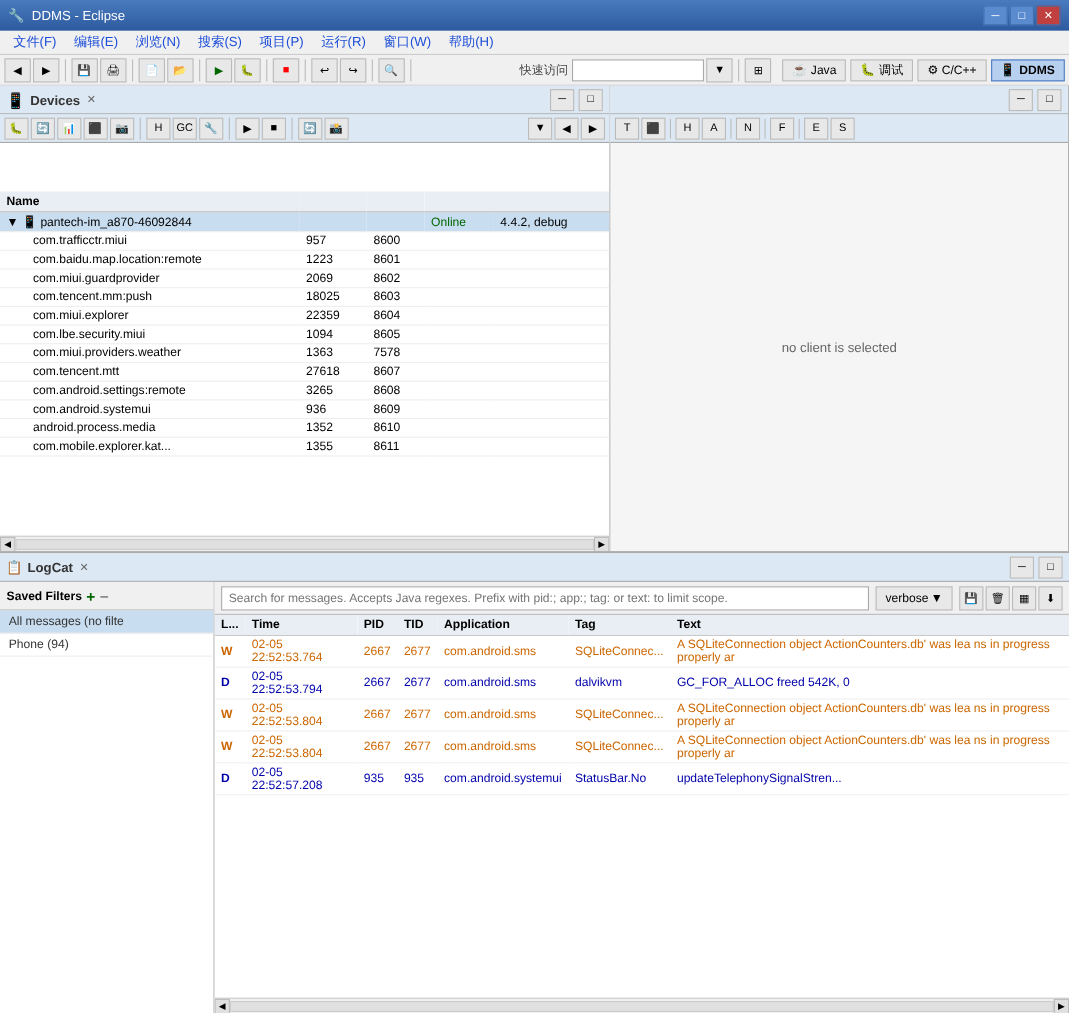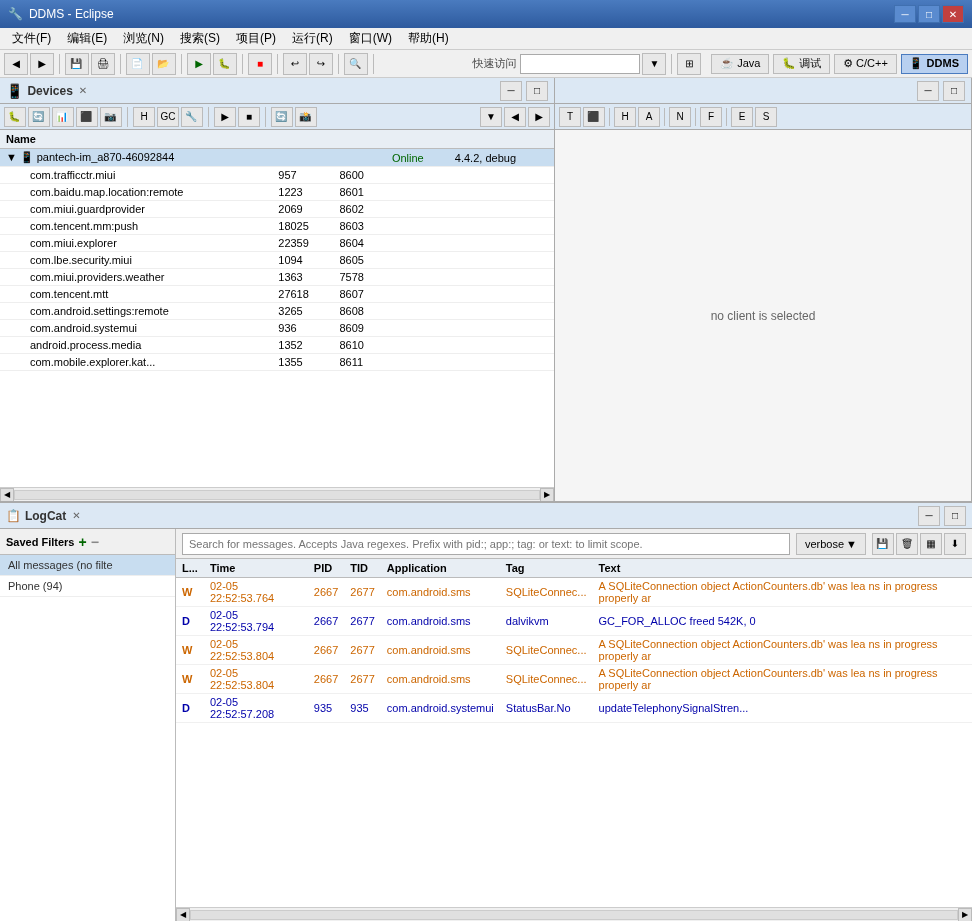--- a/index.html
+++ b/index.html
@@ -6,21 +6,21 @@
     body { font-family: 'Segoe UI', Tahoma, Arial, sans-serif; font-size: 12px; background: #d0d8e8; width: 972px; height: 921px; overflow: hidden; }
 
     
     .title-bar { background: linear-gradient(to bottom, #4a7bbf, #2d5a9e); height: 28px; display: flex; align-items: center; padding: 0 8px; color: white; font-size: 12px; }
     .title-bar-buttons { margin-left: auto; display: flex; gap: 2px; }
     .title-btn { width: 22px; height: 18px; background: #5a8bcf; border: 1px solid #4070b0; color: white; font-size: 10px; cursor: pointer; display: flex; align-items: center; justify-content: center; }
     .title-btn.close { background: #c04040; }
 
     
     .menu-bar { background: #f0f0f0; height: 22px; display: flex; align-items: center; padding: 0 4px; border-bottom: 1px solid #ccc; }
-    .menu-item { padding: 12px 8px; font-size: 12px; cursor: pointer; color: #000000; }
+    .menu-item { padding: 12px 8px; font-size: 12px; cursor: pointer; color: #1d4ed8; }
 
     
     .toolbar { background: #f0f0f0; height: 28px; display: flex; align-items: center; padding: 0 4px; border-bottom: 1px solid #ccc; gap: 2px; }
     .toolbar-btn { width: 24px; height: 22px; background: #e8e8e8; border: 1px solid #bbb; cursor: pointer; display: flex; align-items: center; justify-content: center; font-size: 10px; }
     .toolbar-sep { width: 1px; height: 20px; background: #bbb; margin: 0 3px; }
     .quick-access { display: flex; align-items: center; margin-left: auto; }
     .quick-access-label { font-size: 11px; color: #444; margin-right: 4px; }
     .quick-access-input { width: 120px; height: 20px; border: 1px solid #aaa; padding: 2px 4px; font-size: 11px; }
     .toolbar-perspective { display: flex; align-items: center; gap: 4px; margin-left: 8px; }
     .persp-btn { padding: 2px 8px; background: #e8e8e8; border: 1px solid #bbb; cursor: pointer; font-size: 11px; height: 20px; display: flex; align-items: center; }
@@ -34,42 +34,42 @@
 
     
     .devices-panel { width: 555px; display: flex; flex-direction: column; border-right: 1px solid #aaa; background: #fff; }
     .panel-header { background: #dce8f4; height: 26px; display: flex; align-items: center; padding: 0 6px; border-bottom: 1px solid #aaa; gap: 4px; }
     .panel-title { font-size: 12px; font-weight: bold; color: #333; }
     .panel-close { font-size: 10px; color: #666; cursor: pointer; margin-left: 2px; }
     .panel-toolbar { background: #dce8f4; height: 26px; display: flex; align-items: center; padding: 0 4px; border-bottom: 1px solid #aaa; gap: 2px; }
     .panel-toolbar-btn { width: 22px; height: 20px; background: #e8e8e8; border: 1px solid #bbb; cursor: pointer; display: flex; align-items: center; justify-content: center; font-size: 10px; }
 
     .device-table { flex: 1; overflow: auto; }
-    .device-table table { width: 100%; border-collapse: collapse; }
+    .device-table table { width: 100%; border-collapse: collapse; margin-top: 44px; }
     .device-table th { background: #e8eef4; border-bottom: 1px solid #bbb; padding: 3px 6px; text-align: left; font-size: 11px; font-weight: bold; position: sticky; top: 0; }
     .device-table td { border-bottom: 1px solid #eee; padding: 2px 6px; font-size: 11px; }
     .device-row { background: #c8ddf0; }
     .device-row td { font-size: 11px; }
     .status-online { color: #006600; }
 
     
     .right-panel { flex: 1; background: #f5f5f5; display: flex; flex-direction: column; border-right: 1px solid #aaa; }
     .right-panel-header { background: #dce8f4; height: 26px; display: flex; align-items: center; padding: 0 6px; border-bottom: 1px solid #aaa; gap: 4px; }
     .right-panel-toolbar { background: #dce8f4; height: 26px; display: flex; align-items: center; padding: 0 4px; border-bottom: 1px solid #aaa; gap: 2px; }
     .no-client { flex: 1; display: flex; align-items: center; justify-content: center; color: #666; font-size: 12px; }
     .right-panel-toolbar-btn { width: 22px; height: 20px; background: #e8e8e8; border: 1px solid #bbb; cursor: pointer; display: flex; align-items: center; justify-content: center; font-size: 10px; }
     .rpt-sep { width: 1px; height: 18px; background: #bbb; margin: 0 2px; }
 
     
     .logcat-panel { height: 420px; background: #fff; border-top: 2px solid #aaa; display: flex; flex-direction: column; }
     .logcat-header { background: #dce8f4; height: 26px; display: flex; align-items: center; padding: 0 6px; border-bottom: 1px solid #aaa; gap: 4px; }
     .logcat-content { display: flex; flex: 1; min-height: 0; }
 
     
-    .filters-sidebar { width: 176px; border-right: 1px solid #bbb; display: flex; flex-direction: column; }
+    .filters-sidebar { width: 195px; border-right: 1px solid #bbb; display: flex; flex-direction: column; }
     .filters-header { background: #f0f0f0; height: 26px; display: flex; align-items: center; padding: 0 6px; border-bottom: 1px solid #bbb; font-size: 11px; font-weight: bold; gap: 4px; }
     .filter-add { color: #006600; font-size: 14px; cursor: pointer; font-weight: bold; }
     .filter-remove { color: #888; font-size: 14px; cursor: pointer; }
     .filter-item { padding: 4px 8px; font-size: 11px; cursor: pointer; color: #333; border-bottom: 1px solid #eee; }
     .filter-item.active { background: #c8ddf0; }
 
     
     .log-content { flex: 1; display: flex; flex-direction: column; overflow: hidden; }
     .log-search-bar { background: #f0f0f0; height: 30px; display: flex; align-items: center; padding: 0 6px; border-bottom: 1px solid #bbb; gap: 6px; }
     .log-search-input { flex: 1; height: 22px; border: 1px solid #aaa; padding: 2px 6px; font-size: 11px; }

